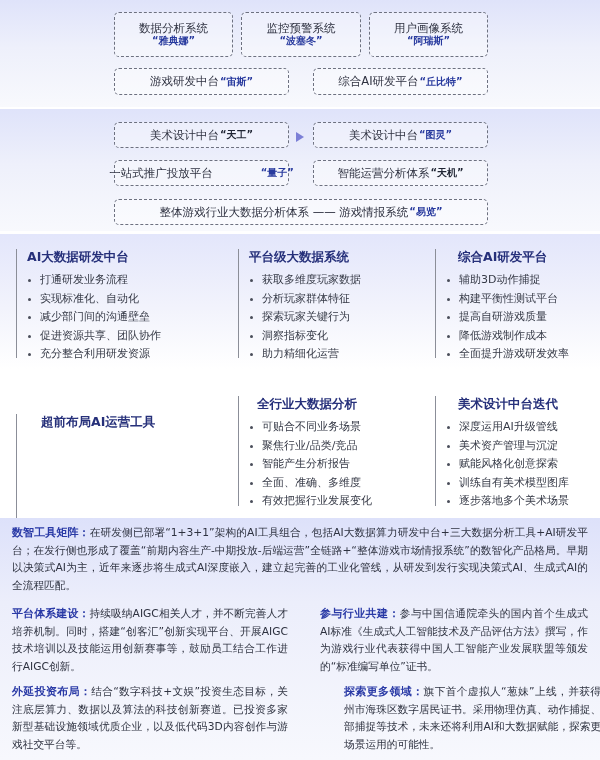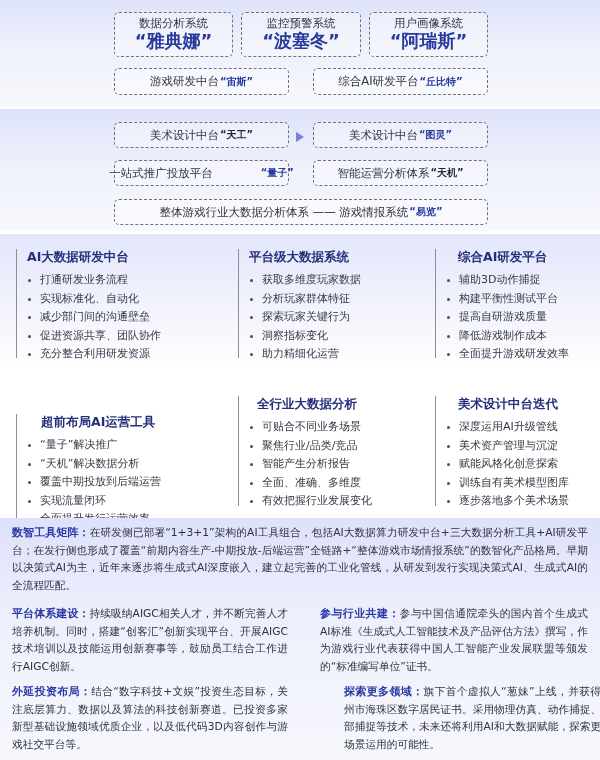--- a/index.html
+++ b/index.html
@@ -19,21 +19,21 @@
       border-radius: 5px;
       background: rgba(255,255,255,0.35);
       display: flex; align-items: center; justify-content: center;
       text-align: center;
       font-size: 11.5px; color: #2e3140;
       white-space: nowrap;
     }
     .dbox .hl { font-size: 10px; font-weight: bold; color: #283a9e; margin-left: 1px; }
     .dbox .hl.dark { color: #1f2433; text-align: right; }
     .dbox.stack { flex-direction: column; line-height: 1.25; }
-    .dbox.stack .hl { font-size: 18px; margin-left: 0; }
+    .dbox.stack .hl { font-size: 10px; margin-left: 0; }
 
     .arrow {
       position: absolute; left: 296px; top: 132px;
       width: 0; height: 0;
       border-top: 5px solid transparent; border-bottom: 5px solid transparent;
       border-left: 8px solid #7b7fd6;
     }
 
     .feat-bg {
       position: absolute; left: 0; top: 234px; width: 600px; height: 135px;
@@ -154,27 +154,20 @@
     <li>辅助3D动作捕捉</li>
     <li>构建平衡性测试平台</li>
     <li>提高自研游戏质量</li>
     <li>降低游戏制作成本</li>
     <li>全面提升游戏研发效率</li>
   </ul>
 </div>
 
 <div class="col" style="left:16px;top:396px;height:110px;margin-top:18px;">
   <h3 style="padding-left:14px;">超前布局AI运营工具</h3>
-  <ul>
-    <li>“量子”解决推广</li>
-    <li>“天机”解决数据分析</li>
-    <li>覆盖中期投放到后端运营</li>
-    <li>实现流量闭环</li>
-    <li>全面提升发行运营效率</li>
-  </ul>
 </div>
 <div class="col" style="left:238px;top:396px;height:110px;">
   <h3 style="padding-left:8px;">全行业大数据分析</h3>
   <ul>
     <li>可贴合不同业务场景</li>
     <li>聚焦行业/品类/竞品</li>
     <li>智能产生分析报告</li>
     <li>全面、准确、多维度</li>
     <li>有效把握行业发展变化</li>
   </ul>

